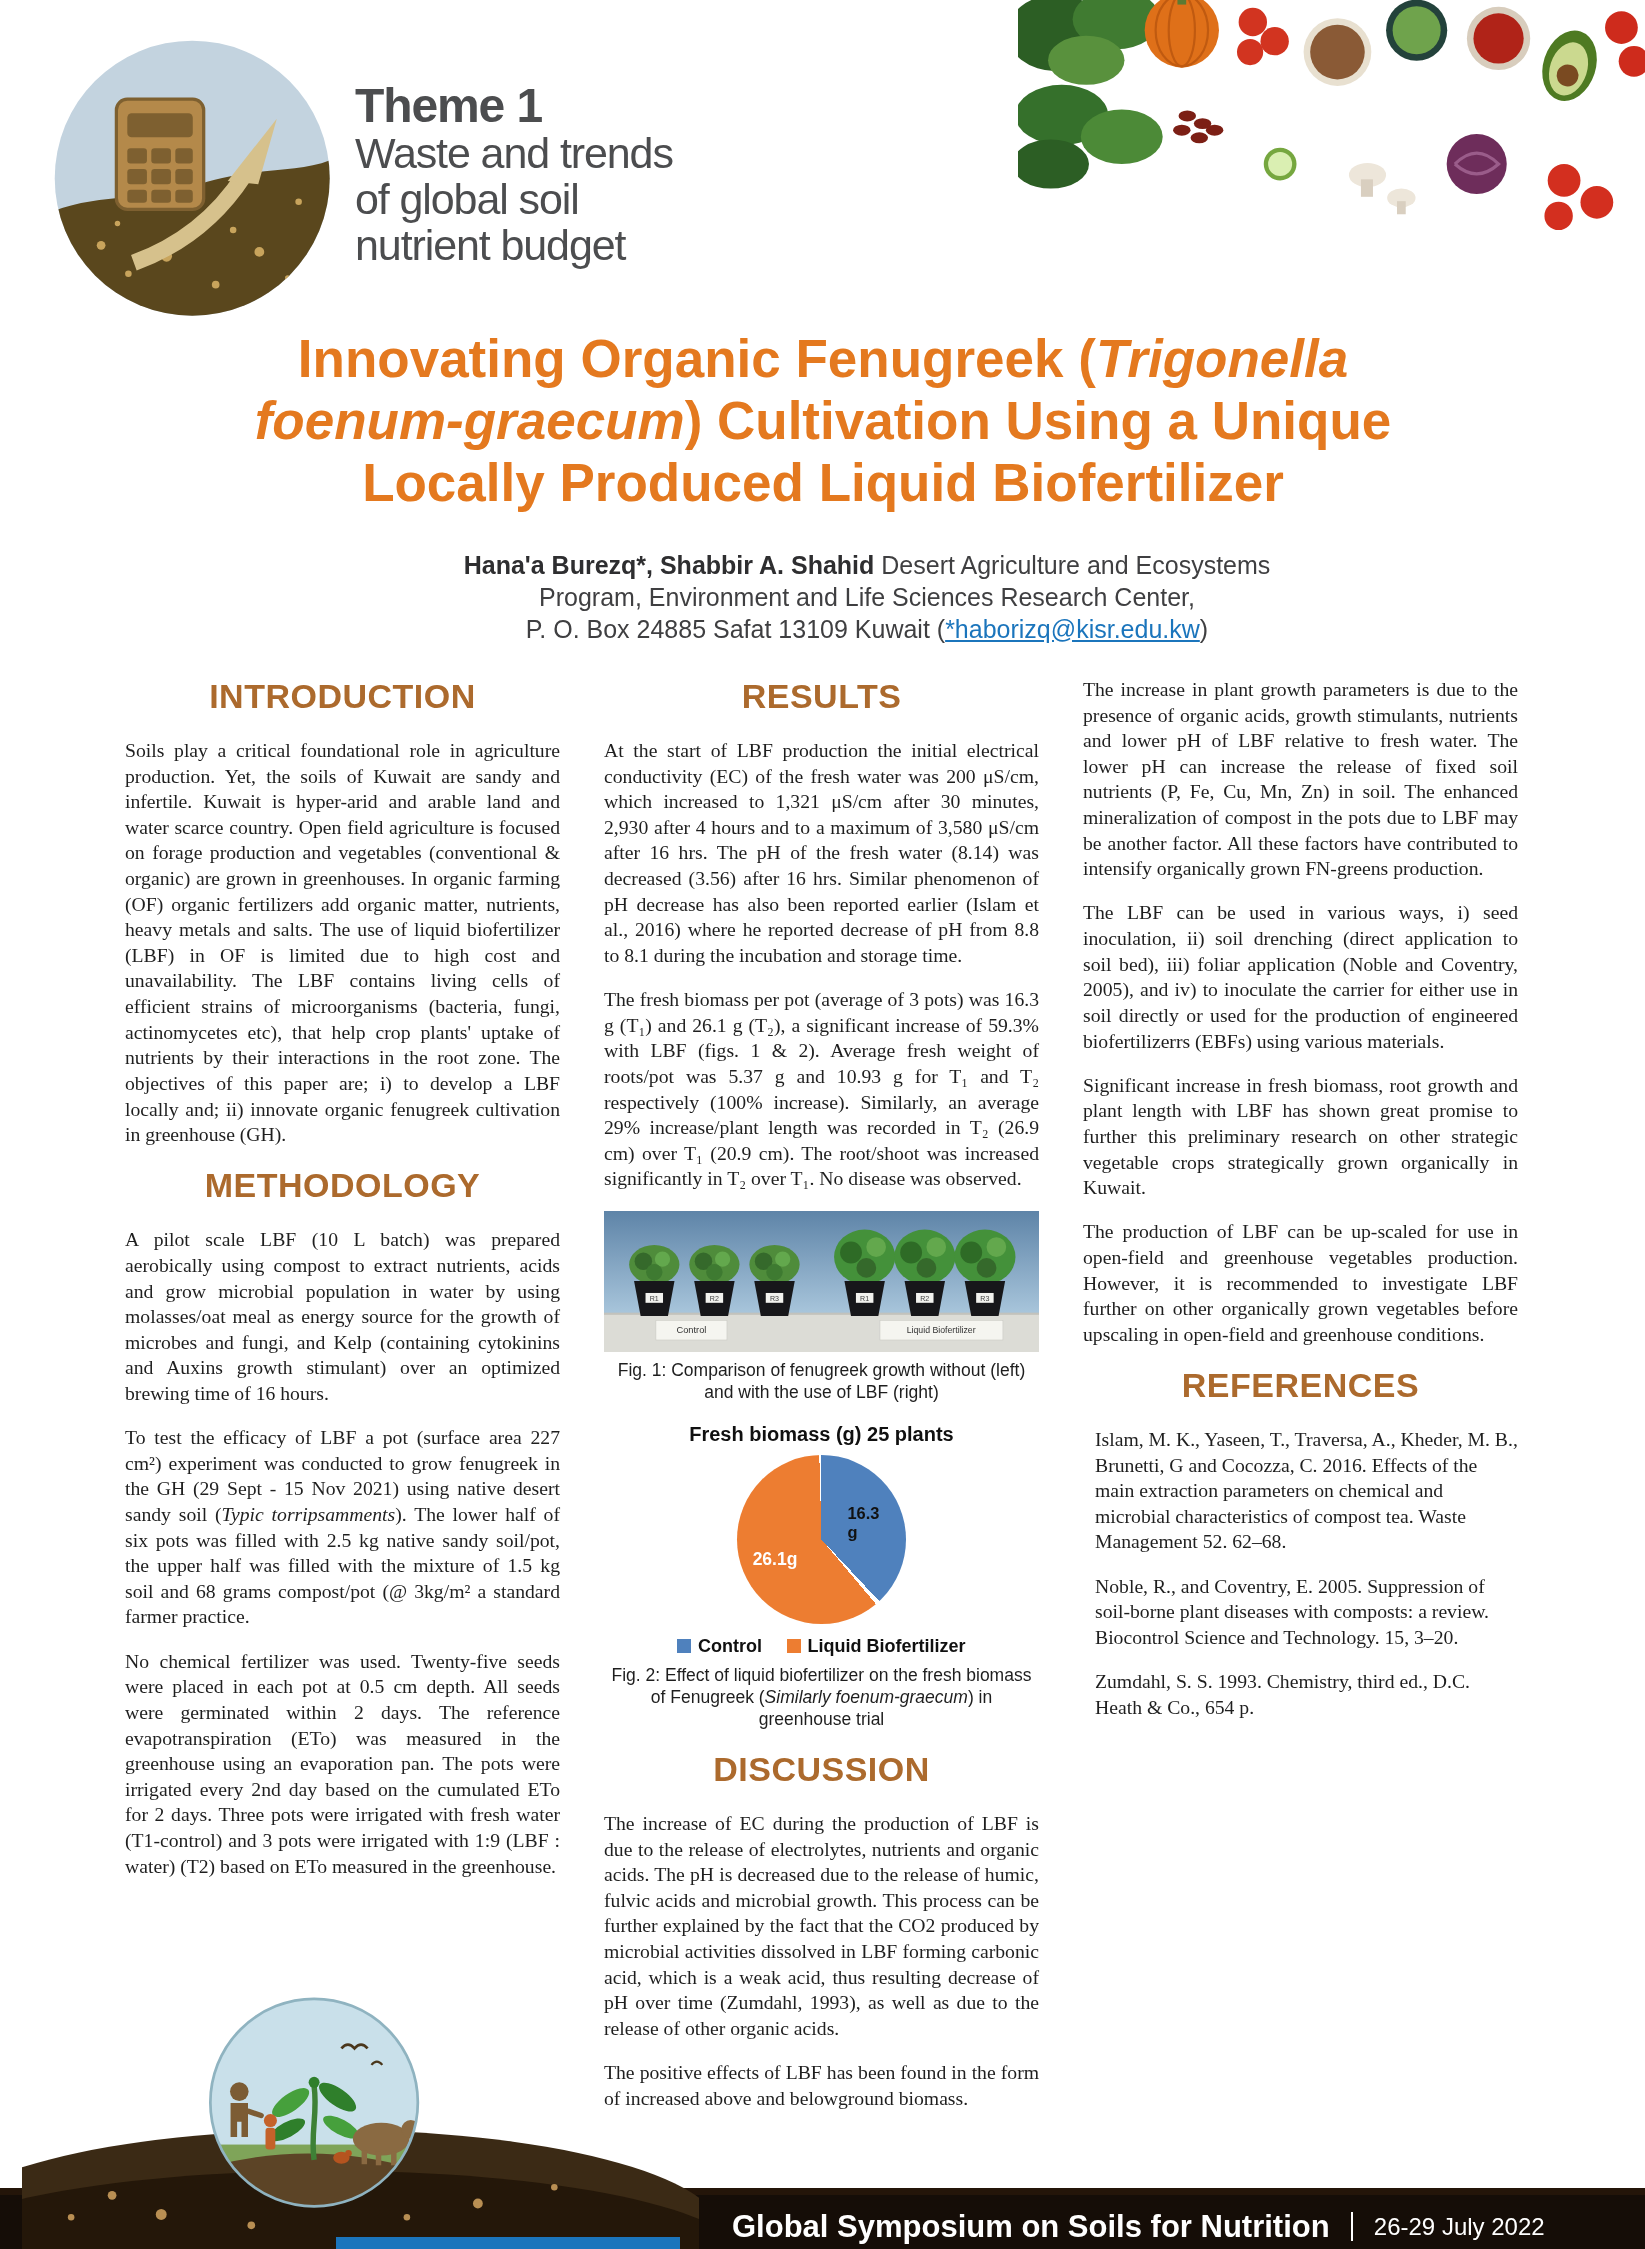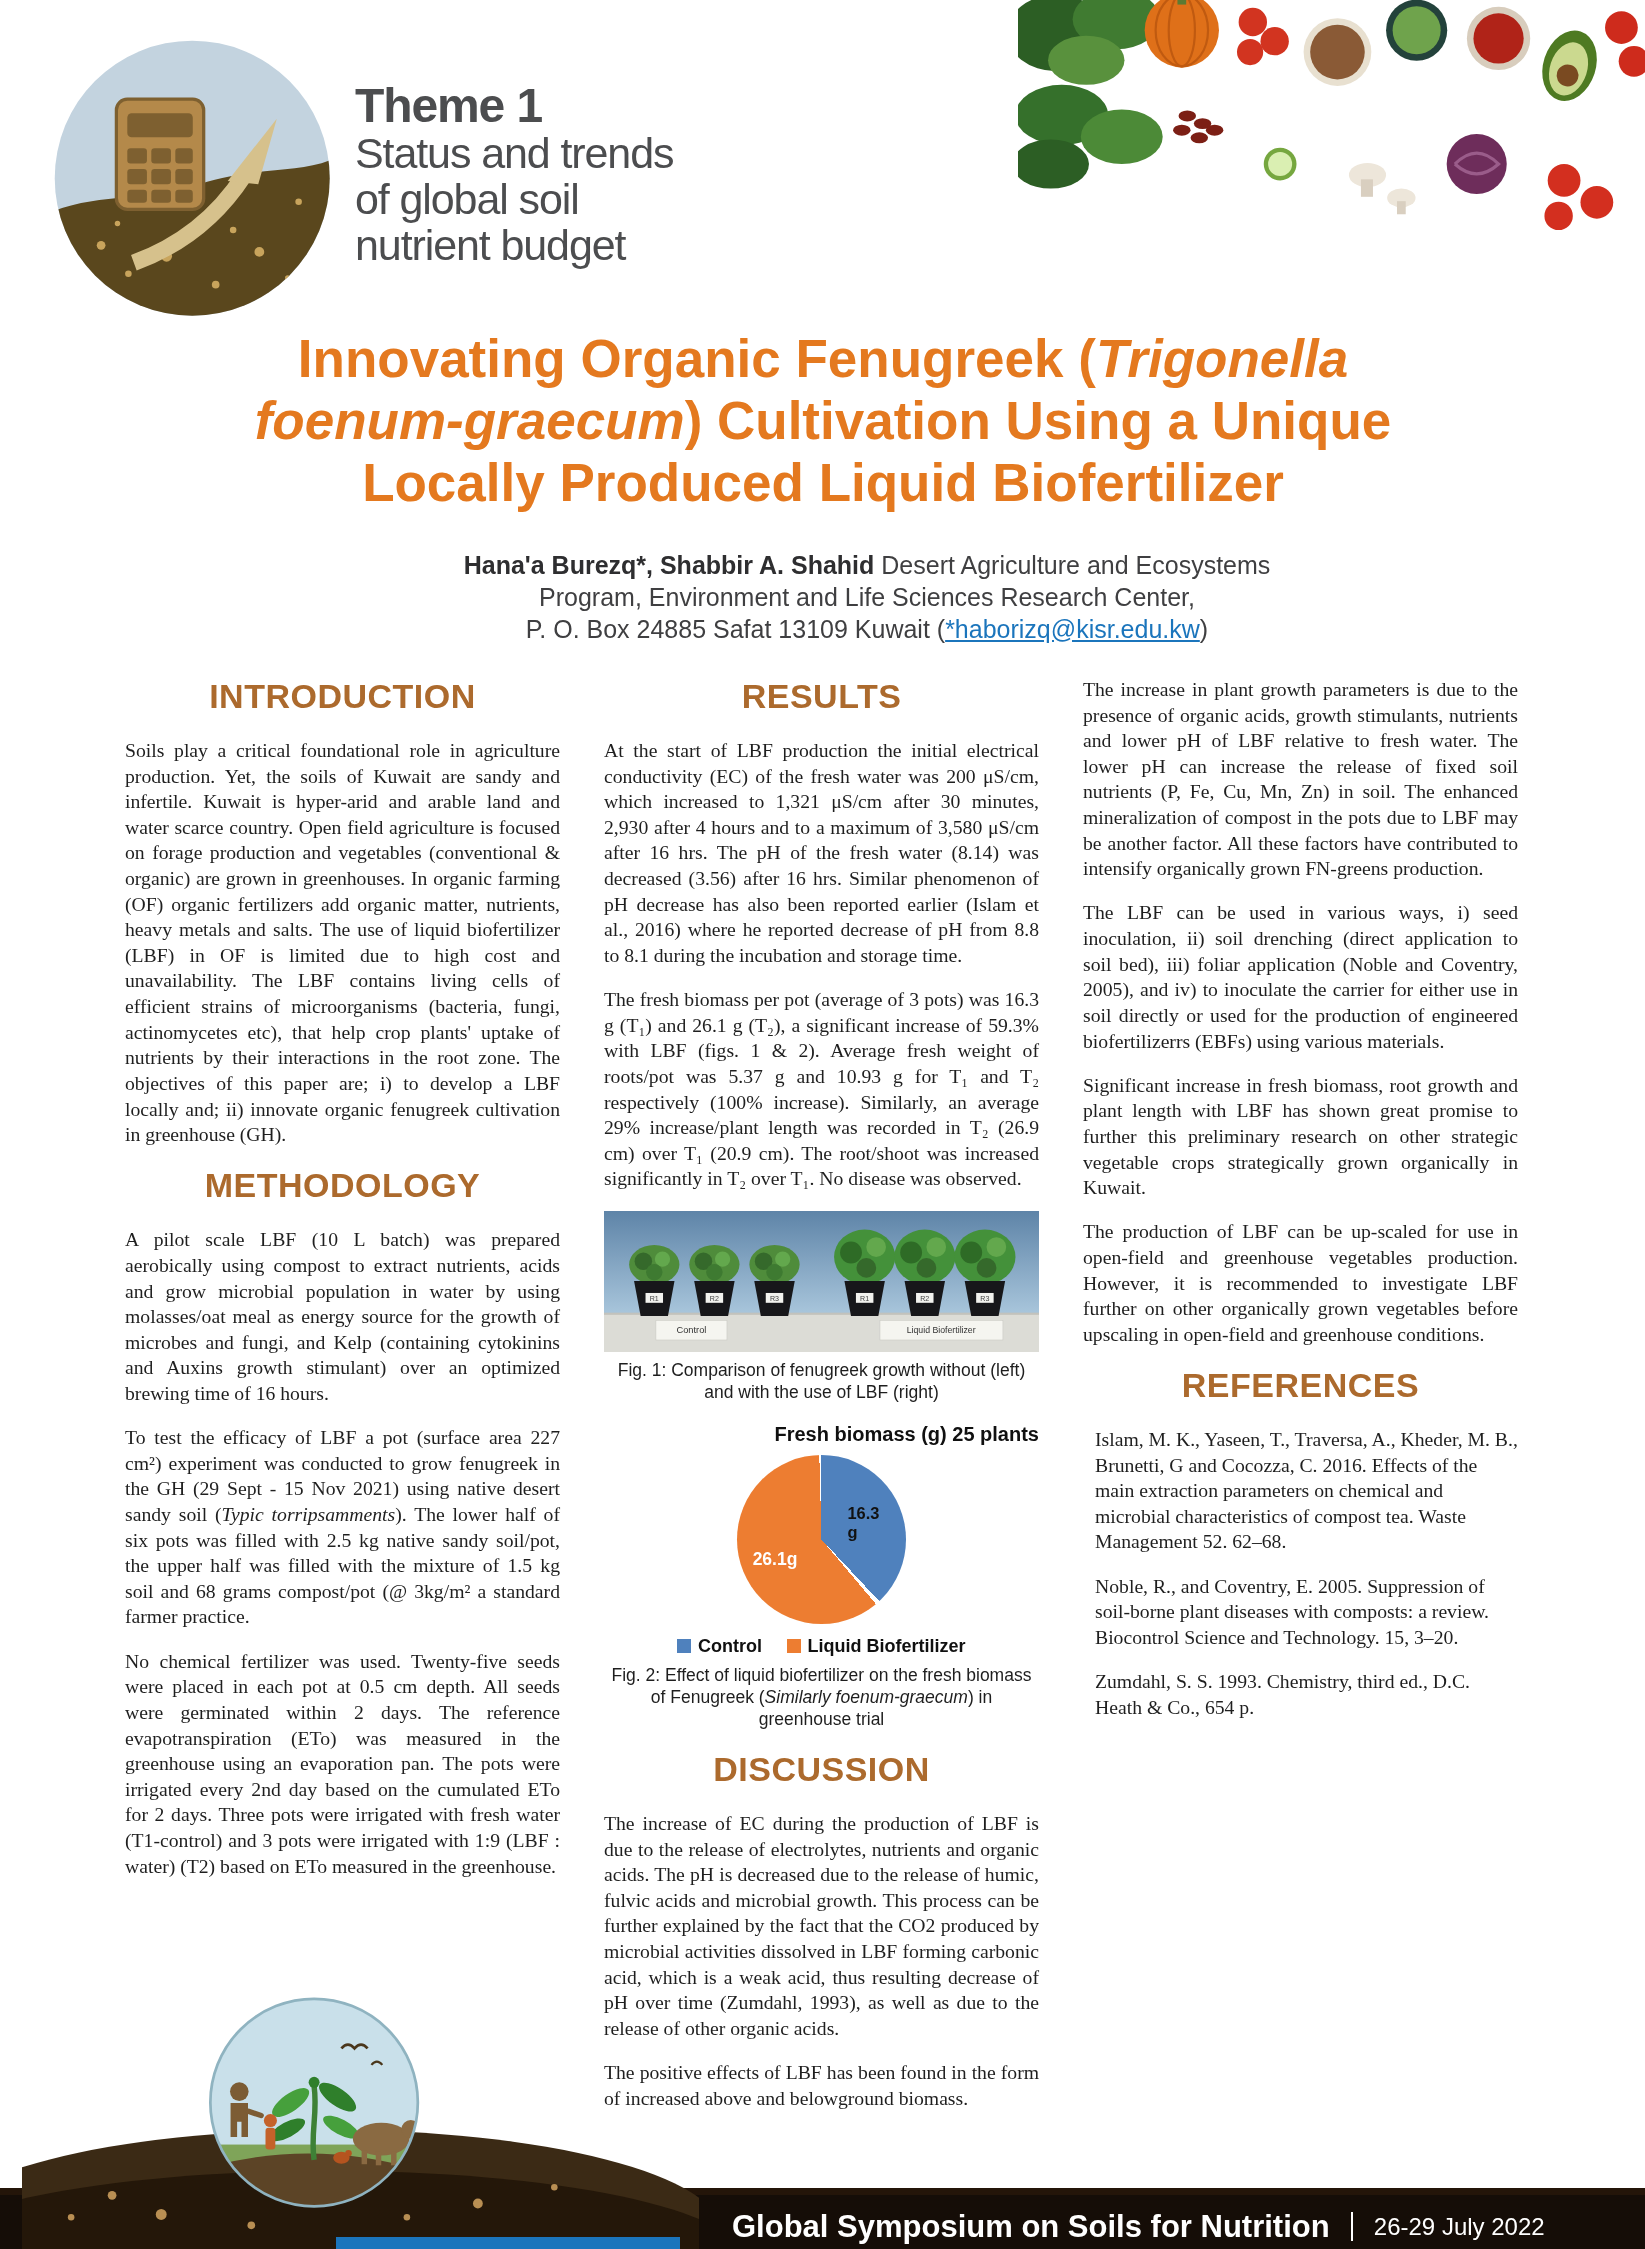--- a/index.html
+++ b/index.html
@@ -29,21 +29,21 @@
          margin:13px 0 22px;letter-spacing:0.5px;}
   h2.sec.first{margin-top:0;}
   p.body{font-family:"Liberation Serif",serif;font-size:19.7px;line-height:1.30;
          text-align:justify;margin:0 0 18.6px;color:#1F1F1F;}
   p.ref{font-family:"Liberation Serif",serif;font-size:19.7px;line-height:1.30;
         text-align:left;margin:0 0 18.6px;padding-left:12px;color:#1F1F1F;}
 
   
   .fig1{width:435px;height:141px;display:block;}
   .figcap{font-size:17.5px;line-height:1.26;text-align:center;color:#1E1E1E;margin:7.6px 0 19.7px;}
-  .chart-title{font-size:20px;font-weight:bold;text-align:right;color:#101010;margin:2.2px 0 8.7px;}
+  .chart-title{font-size:20px;font-weight:bold;text-align:center;color:#101010;margin:2.2px 0 8.7px;}
   .pie-wrap{position:relative;width:169px;height:169px;margin:0 auto;}
   .pie{width:100%;height:100%;border-radius:50%;}
   .pie-label-control{position:absolute;left:130px;top:68px;transform:translate(-50%,-50%);
                      font-weight:bold;font-size:16.4px;color:#111;}
   .pie-label-lbf{position:absolute;left:38px;top:104px;transform:translate(-50%,-50%);
                  font-weight:bold;font-size:17.5px;color:#ffffff;}
   .legend{display:flex;justify-content:center;align-items:center;gap:25px;
           margin:12px 0 7.6px;font-weight:bold;font-size:18px;color:#101010;}
   .legend-item{display:flex;align-items:center;gap:6.6px;}
   .sw{width:14px;height:14px;display:inline-block;}
@@ -98,21 +98,21 @@
       </g>
       <g>
         <path d="M150,412 C232,382 300,332 352,252" stroke="#D6C18C" stroke-width="30" fill="none"></path>
         <polygon points="322,262 412,148 378,268" fill="#D6C18C"></polygon>
       </g>
     </g>
   </svg>
 
   <div class="theme-text">
     <div class="theme-title">Theme 1</div>
-    <div class="theme-line">Status and trends</div>
+    <div class="theme-line">Waste and trends</div>
     <div class="theme-line">of global soil</div>
     <div class="theme-line">nutrient budget</div>
   </div>
 
   <svg class="veg-banner" viewBox="0 0 1150 490">
     <rect width="1150" height="490" fill="#ffffff"></rect>
     <ellipse cx="70" cy="60" rx="90" ry="70" fill="#2C5E24"></ellipse>
     <ellipse cx="180" cy="35" rx="80" ry="55" fill="#407B31"></ellipse>
     <ellipse cx="125" cy="110" rx="70" ry="45" fill="#59913D"></ellipse>
     <g>

